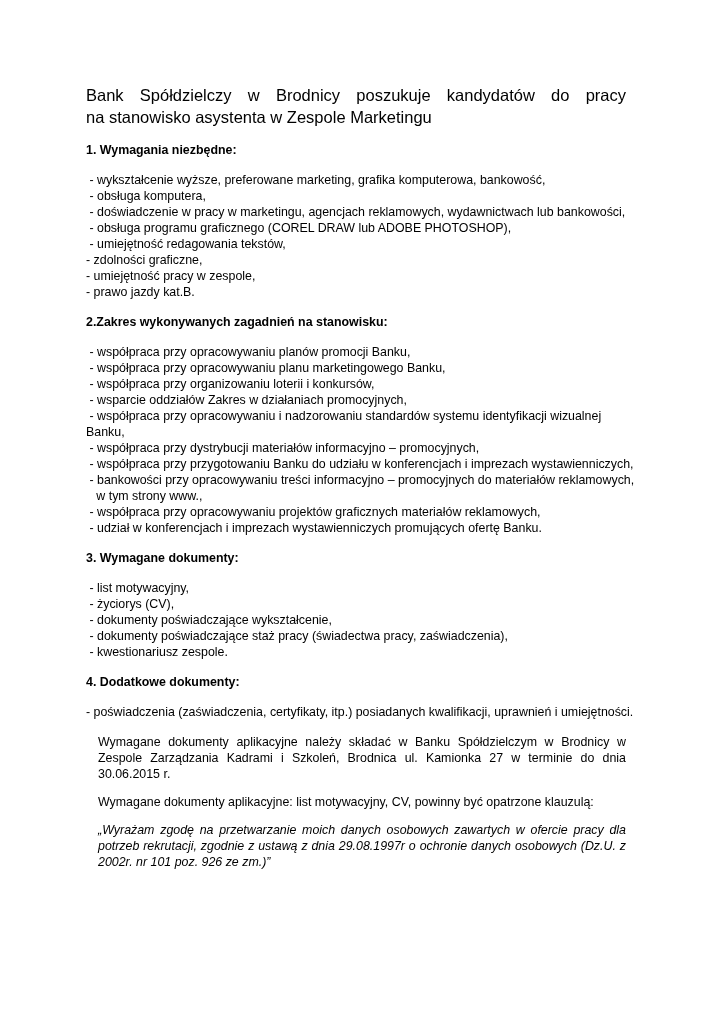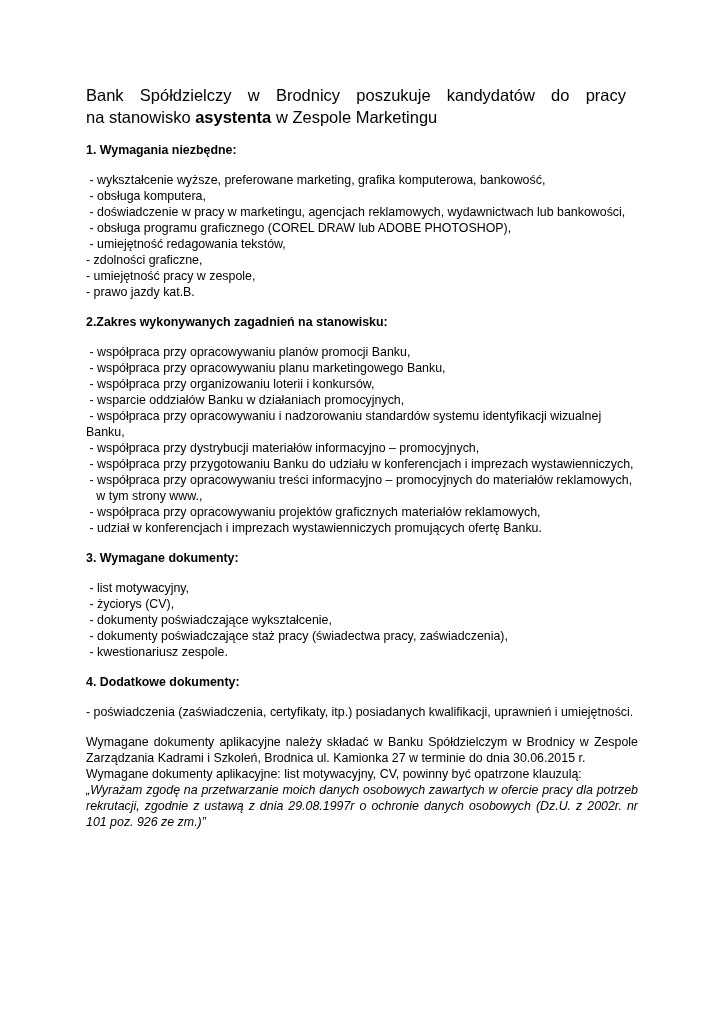--- a/index.html
+++ b/index.html
@@ -23,31 +23,31 @@
   .doc-title {
     font-size: 16.5px;
     line-height: 22px;
     margin: 0 12px 12px 0;
   }
   .title-line { white-space: normal; }
   .justify-last {
     text-align: justify;
     text-align-last: justify;
   }
-  .b { font-weight: bold; }
+  .b { font-weight: normal; }
   .heading {
     font-weight: bold;
     margin: 14px 0 14px 0;
   }
   .item {
     white-space: pre-wrap;
   }
   .closing { margin-top: 14px; }
   .closing p {
-    margin: 0;
+    margin: 12px;
     text-align: justify;
   }
   .italic { font-style: italic; }
 </style>
 </head>
 <body>
 
 <div class="page">
 
   <div class="doc-title">
@@ -65,25 +65,25 @@
     <div class="item">- zdolności graficzne,</div>
     <div class="item">- umiejętność pracy w zespole,</div>
     <div class="item">- prawo jazdy kat.B.</div>
   </section>
 
   <section>
     <div class="heading">2.Zakres wykonywanych zagadnień na stanowisku:</div>
     <div class="item"> - współpraca przy opracowywaniu planów promocji Banku,</div>
     <div class="item"> - współpraca przy opracowywaniu planu marketingowego Banku,</div>
     <div class="item"> - współpraca przy organizowaniu loterii i konkursów,</div>
-    <div class="item"> - wsparcie oddziałów Banku w działaniach promocyjnych,</div>
+    <div class="item"> - wsparcie oddziałów Zakres w działaniach promocyjnych,</div>
     <div class="item"> - współpraca przy opracowywaniu i nadzorowaniu standardów systemu identyfikacji wizualnej Banku,</div>
     <div class="item"> - współpraca przy dystrybucji materiałów informacyjno – promocyjnych,</div>
     <div class="item"> - współpraca przy przygotowaniu Banku do udziału w konferencjach i imprezach wystawienniczych,</div>
-    <div class="item"> - współpraca przy opracowywaniu treści informacyjno – promocyjnych do materiałów reklamowych,</div>
+    <div class="item"> - bankowości przy opracowywaniu treści informacyjno – promocyjnych do materiałów reklamowych,</div>
     <div class="item">   w tym strony www.,</div>
     <div class="item"> - współpraca przy opracowywaniu projektów graficznych materiałów reklamowych,</div>
     <div class="item"> - udział w konferencjach i imprezach wystawienniczych promujących ofertę Banku.</div>
   </section>
 
   <section>
     <div class="heading">3. Wymagane dokumenty:</div>
     <div class="item"> - list motywacyjny,</div>
     <div class="item"> - życiorys (CV),</div>
     <div class="item"> - dokumenty poświadczające wykształcenie,</div>

